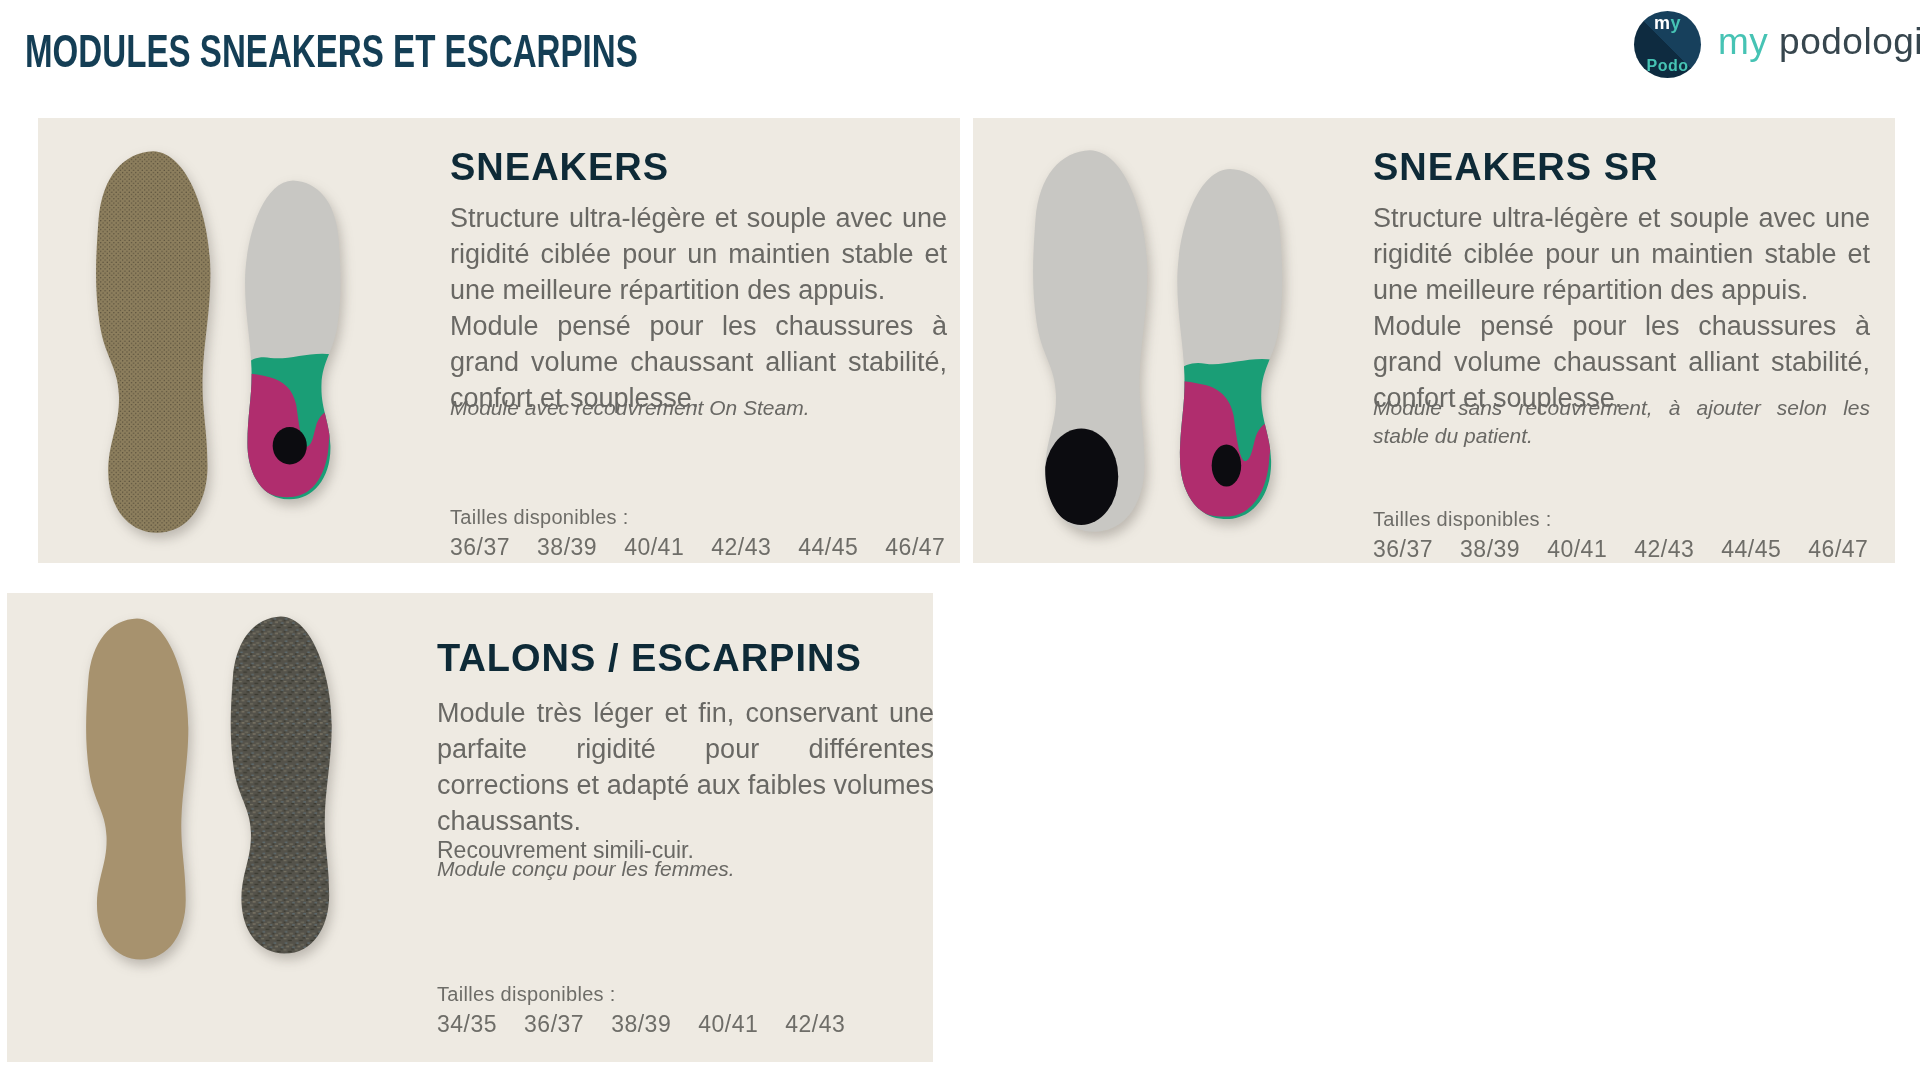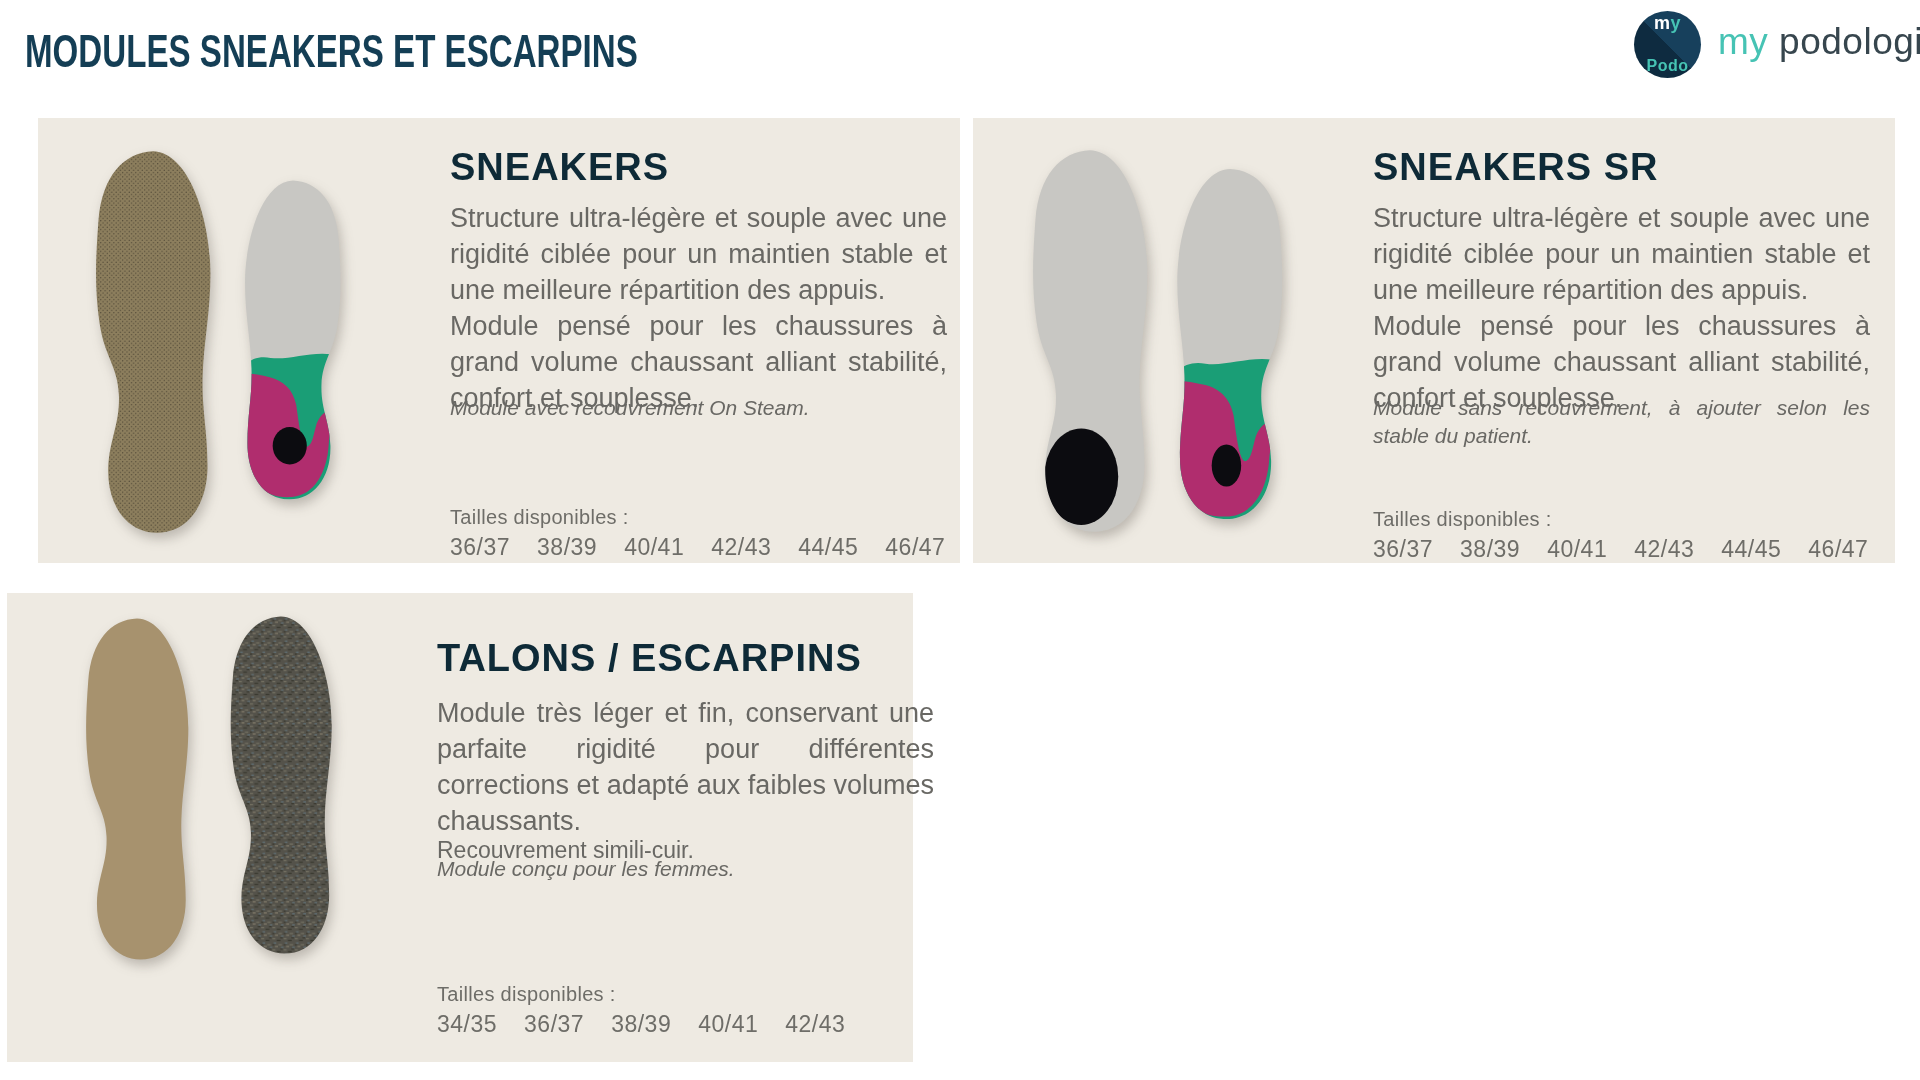--- a/index.html
+++ b/index.html
@@ -27,21 +27,21 @@
   .logo-line2{font-size:16px;color:var(--teal,#46c3b4);letter-spacing:.5px;margin-top:25px;}
   .wordmark{
     position:absolute;left:84px;top:10px;font-size:37px;font-weight:300;
     letter-spacing:.5px;white-space:nowrap;color:var(--wordmark-gray,#37464e);
   }
   .wordmark .wm-my{color:var(--teal,#46c3b4);}
   
   .card{position:absolute;background:var(--card-bg,#eeeae2);}
   .card-1{left:38px;top:118px;width:922px;height:445px;}
   .card-2{left:973px;top:118px;width:922px;height:445px;}
-  .card-3{left:7px;top:593px;width:906px;height:469px;}
+  .card-3{left:7px;top:593px;width:906px;height:469px;padding-left:20px;}
   .card h2{
     position:absolute;margin:0;font-size:38px;font-weight:700;letter-spacing:1px;
     color:var(--card-title,#0e2a37);white-space:nowrap;
   }
   .card .body{
     position:absolute;font-size:27px;line-height:36px;color:var(--text,#696864);
     text-align:justify;
   }
   .card .body p{margin:0;}
   .note{

